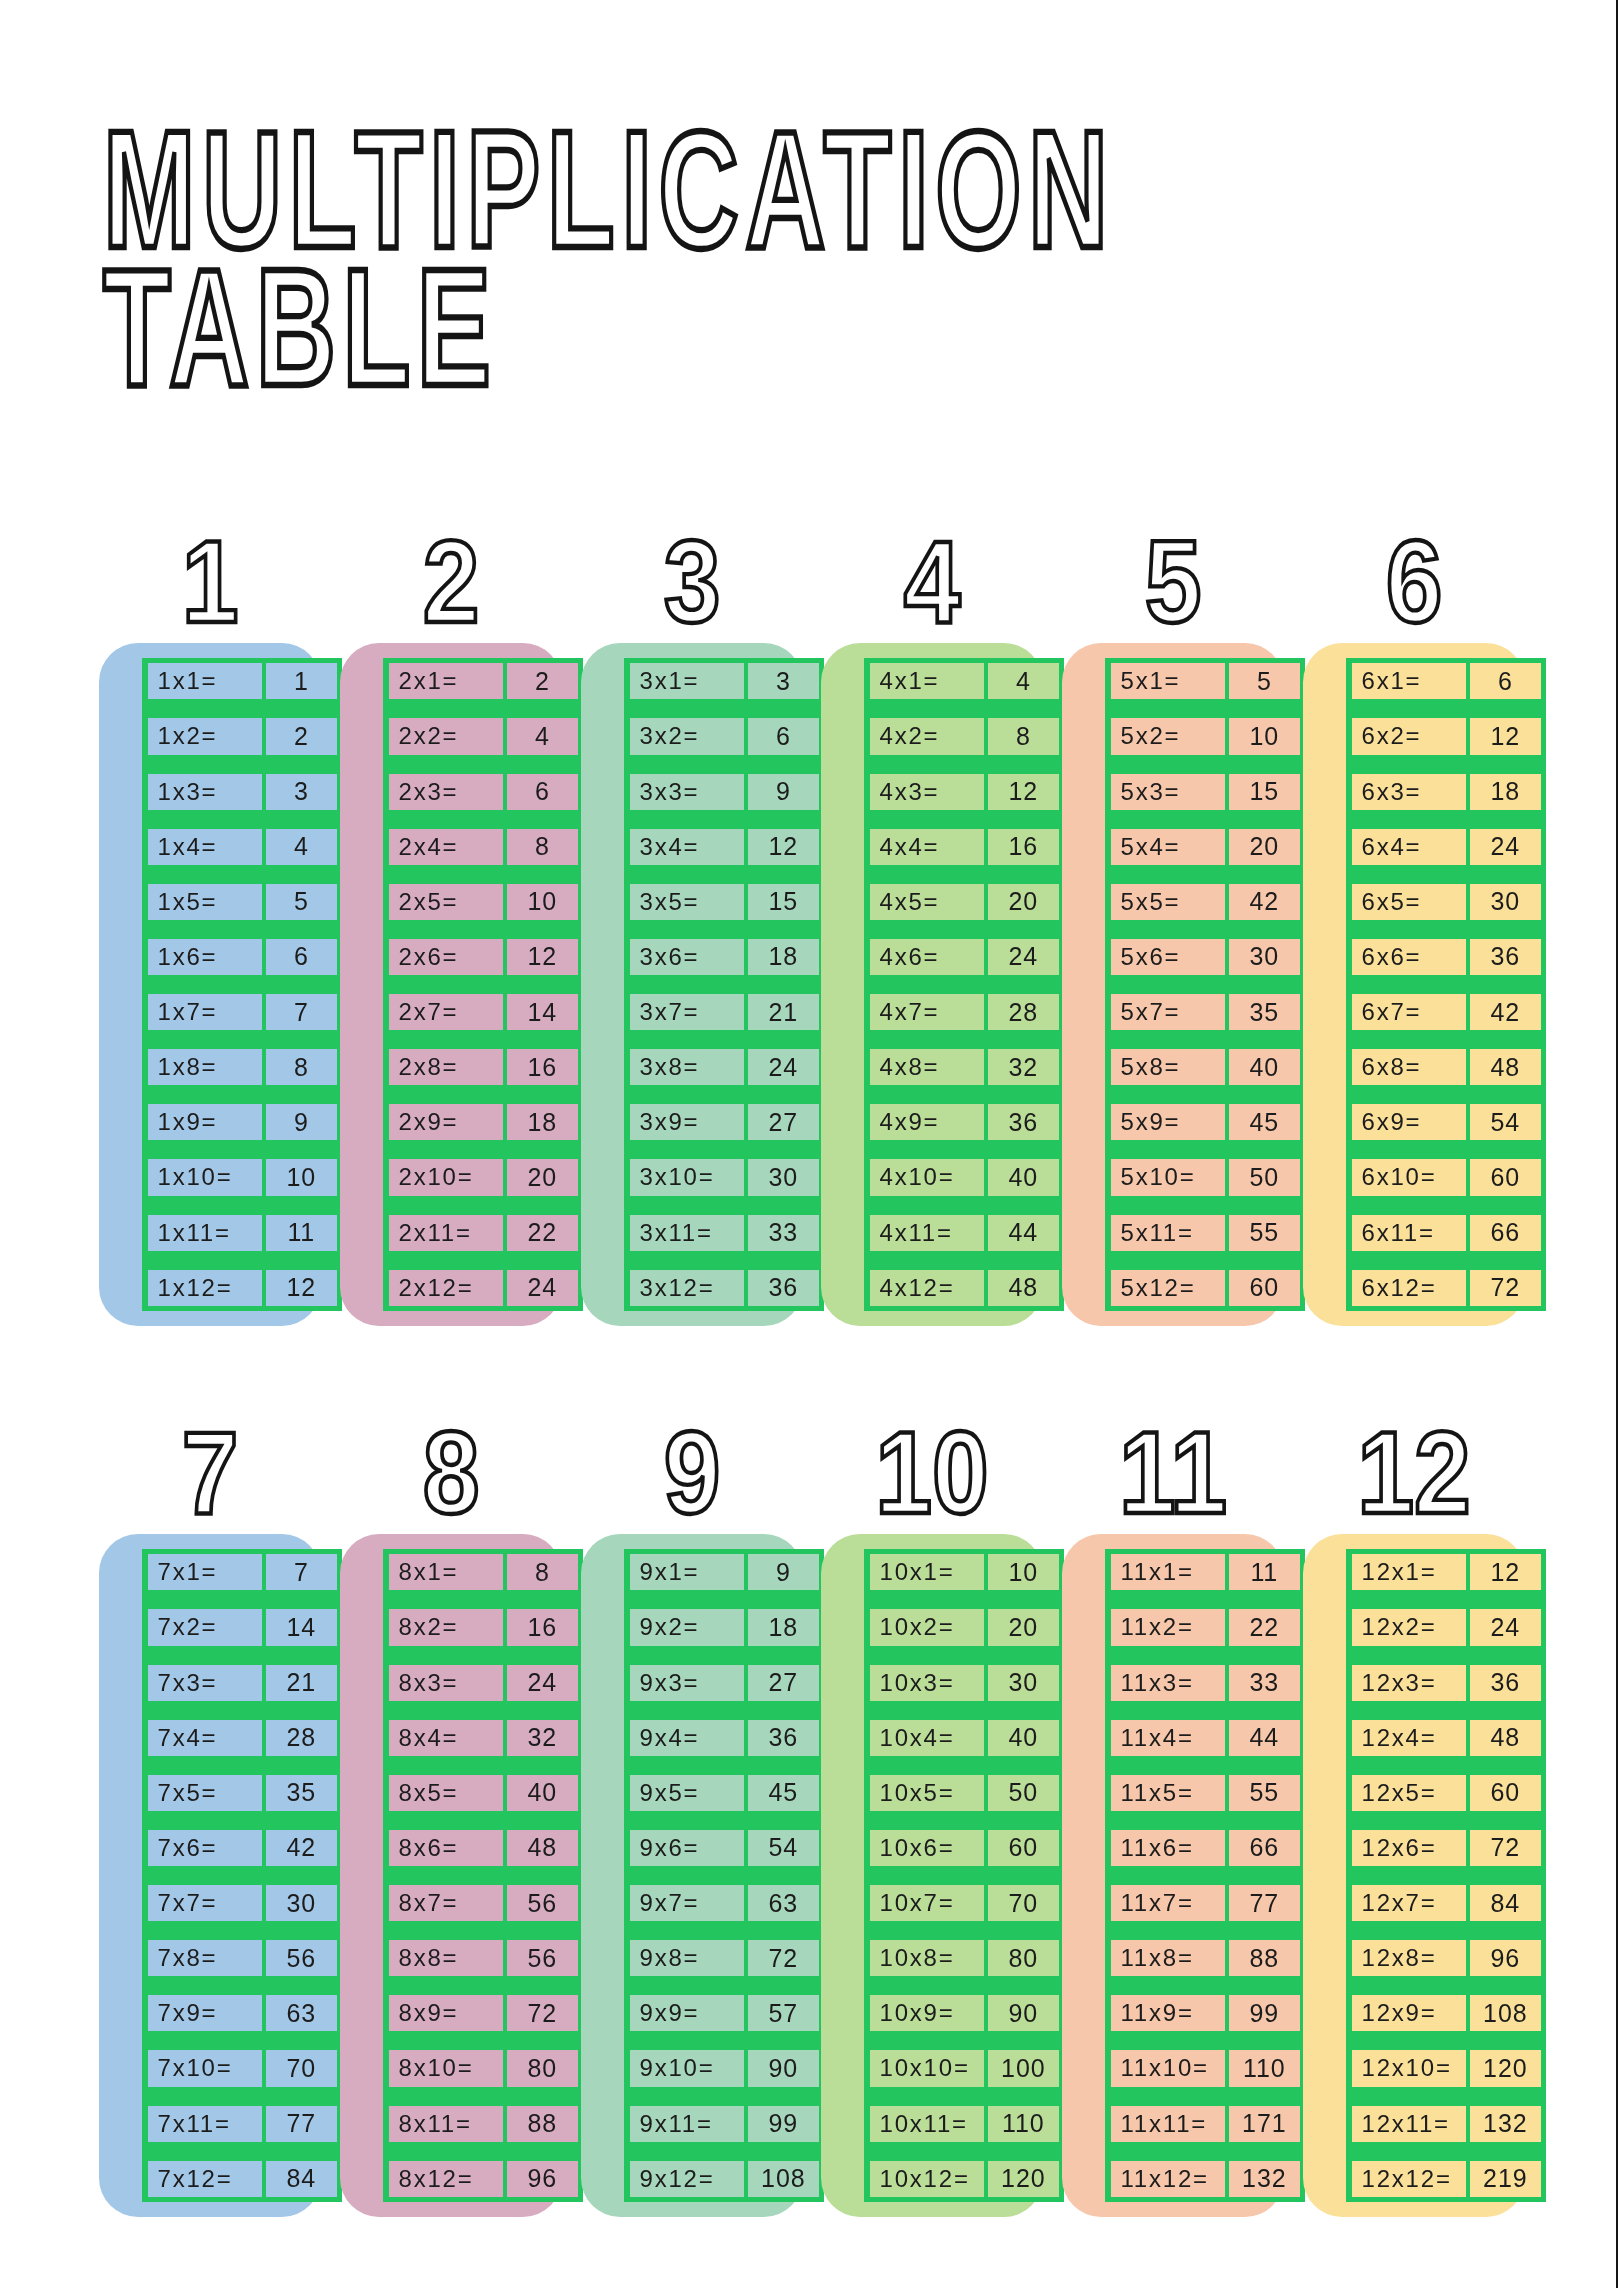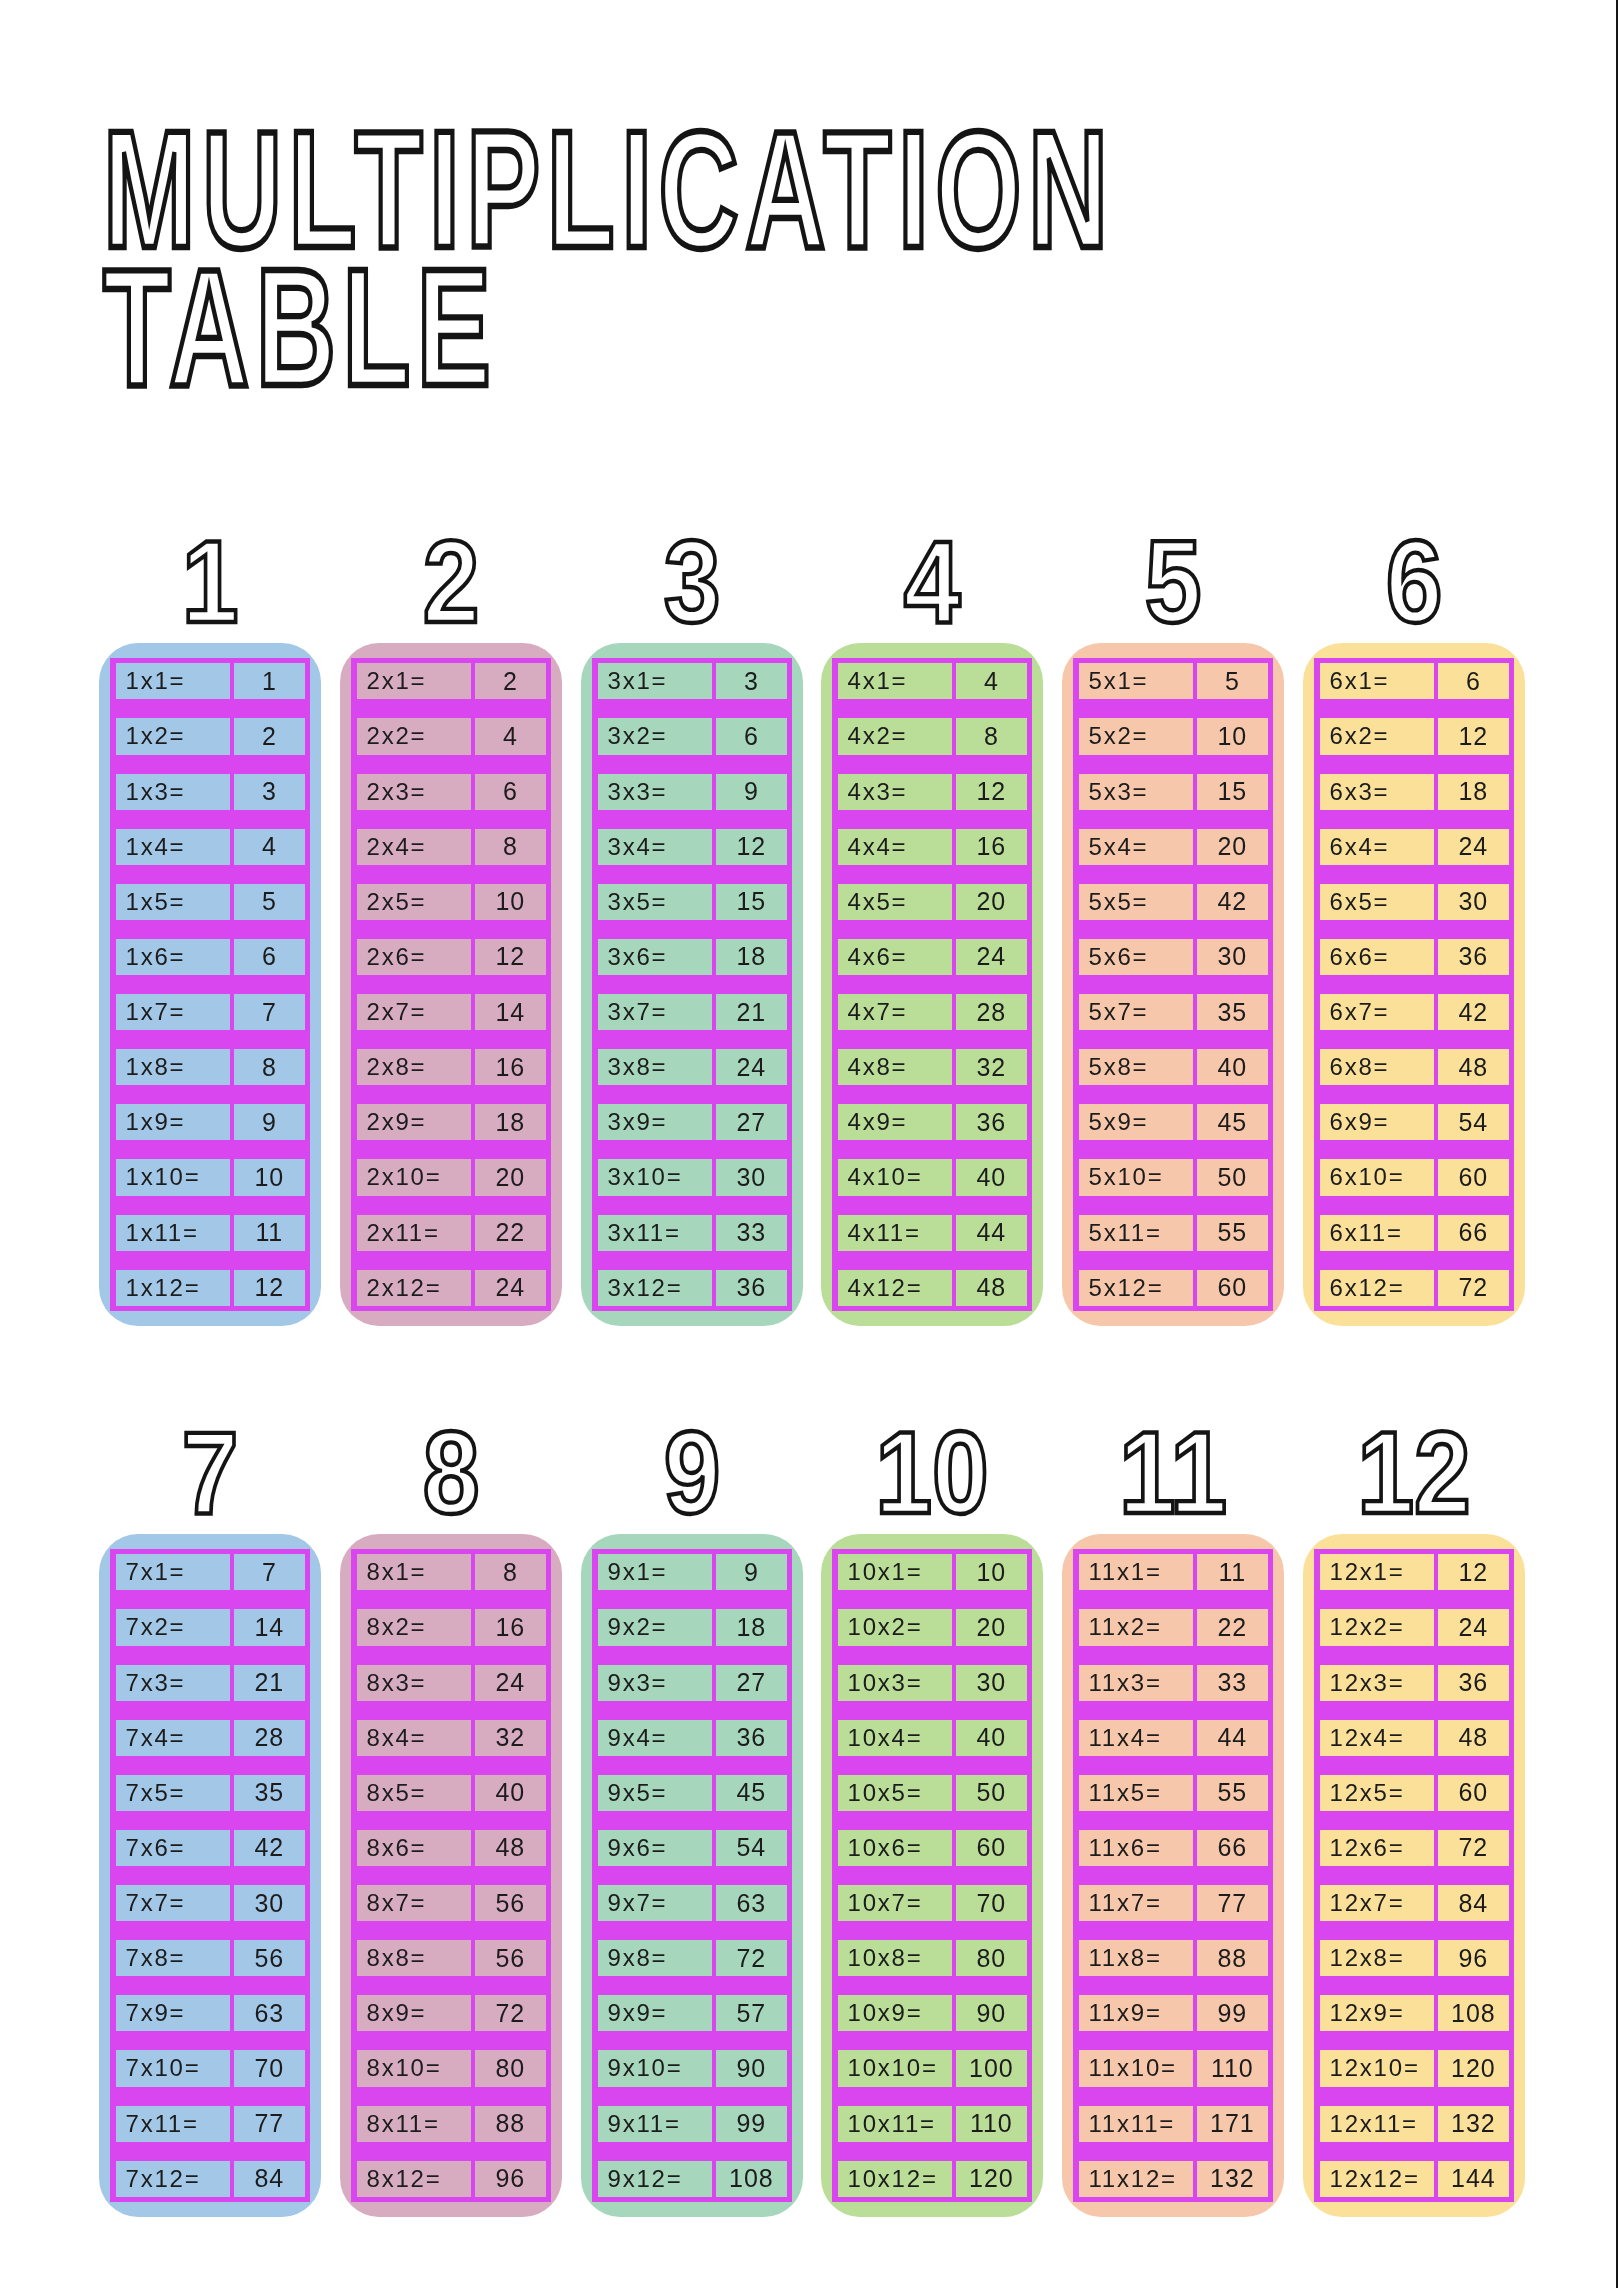--- a/index.html
+++ b/index.html
@@ -34,23 +34,23 @@
     -webkit-text-stroke:3.7px #141414;
   }
   .card-body{
     position:absolute;top:0;left:0;width:222px;height:683px;
     border-radius:39px;
     padding:14.8px 11px;box-sizing:border-box;
     background:var(--card-color,#ccc);
   }
   .mult-table{
     width:100%;height:100%;
-    background:#d946ef;
+    background:#22c55e;
     padding:5.5px;box-sizing:border-box;
-    display:flex;flex-direction:column;gap:19px;
+    display:flex;flex-direction:column;gap:19px;margin-left:32px;
   }
   .t-row{flex:1;display:flex;gap:4.6px;min-height:0;}
   .cell-eq{
     width:114px;box-sizing:border-box;
     background:var(--card-color,#ccc);
     display:flex;align-items:center;
     padding-left:10px;
     font-size:24px;letter-spacing:1.8px;
   }
   .cell-res{
@@ -719,21 +719,21 @@
           <div class="t-row">
     <div class="cell-eq">12x10=</div>
     <div class="cell-res">120</div>
   </div>
           <div class="t-row">
     <div class="cell-eq">12x11=</div>
     <div class="cell-res">132</div>
   </div>
           <div class="t-row">
     <div class="cell-eq">12x12=</div>
-    <div class="cell-res">144</div>
+    <div class="cell-res">219</div>
   </div>
         </div>
     </div>
   </div>
   </div>
 
 <div class="scan-edge" style="background: rgb(21, 21, 21);"></div>
 
 
 </body></html>

